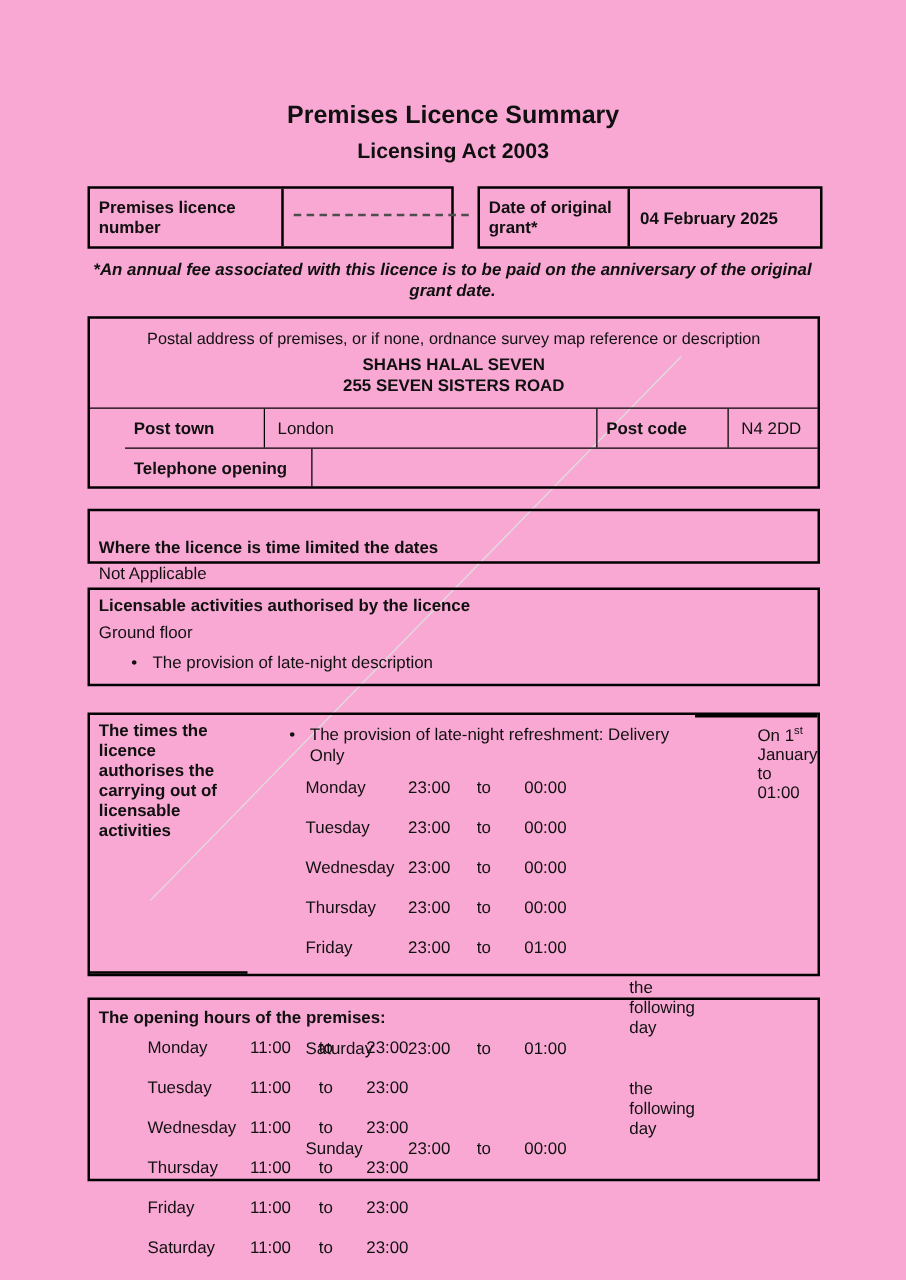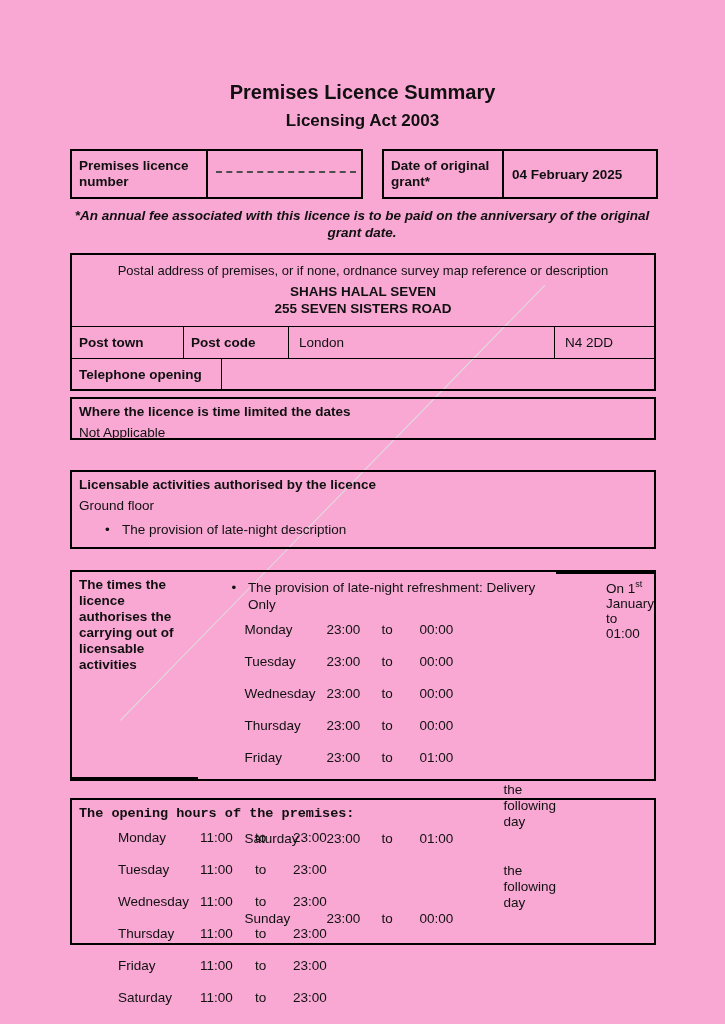--- a/index.html
+++ b/index.html
@@ -28,53 +28,53 @@
   .subtitle {
     position:absolute; top:111px; left:0; width:100%;
     text-align:center; font-size:17px; font-weight:bold;
   }
   .box { position:absolute; border:2px solid #000; background:transparent; }
 
   
   .lic-left  { left:70px;  top:149px; width:293px; height:50px; display:flex; }
   .lic-right { left:382px; top:149px; width:276px; height:50px; display:flex; }
   .lic-label { border-right:2px solid #000; padding:7px 4px 0 7px; font-weight:bold; line-height:16px; }
-  .lic-left  .lic-label { width:136px; }
+  .lic-left  .lic-label { width:155px; }
   .lic-right .lic-label { width:120px; }
   .lic-value { flex:1; position:relative; display:flex; align-items:center; padding-left:8px; }
   .lic-value.bold { font-weight:bold; }
   .redact {
     position:absolute; left:8px; top:20px; width:140px; height:0;
     border-top:2px dashed #4d4d4d;
   }
   .fee-note {
     position:absolute; top:208px; left:62px; width:600px;
     text-align:center; font-weight:bold; font-style:italic;
     font-size:13.5px; line-height:16.5px;
   }
 
   
   .address { left:70px; top:253px; width:586px; height:138px; display:flex; flex-direction:column; }
   .addr-top { height:72px; border-bottom:1px solid #000; text-align:center; padding-top:8px; }
   .addr-heading { font-size:13px; margin-bottom:6px; }
   .addr-line { font-weight:bold; line-height:16.5px; }
-  .addr-row { height:32px; border-bottom:1px solid #000; display:flex; }
+  .addr-row { height:32px; border-bottom:1px solid #000; display:flex;margin-left:28px; }
   .addr-row.last { border-bottom:none; flex:1; }
   .cell { display:flex; align-items:center; height:100%; }
   .cell.lbl { font-weight:bold; padding-left:7px; }
   .cell.val { padding-left:10px; }
   .b-r { border-right:1px solid #000; }
   .w-posttown { width:112px; }
   .w-london   { width:266px; }
   .w-postcode { width:105px; }
   .w-tel      { width:150px; }
   .grow { flex:1; }
 
   
-  .tl  { left:70px; top:397px; width:586px; height:43px; padding:4px 7px; }
+  .tl  { left:70px; top:407px; width:586px; height:43px; padding:20px 7px; }
   .act { left:70px; top:470px; width:586px; height:79px; padding:4px 7px; }
   .sec-head { font-weight:bold; line-height:17px; }
   .sec-text { line-height:17px; margin-top:4px; }
   .bullet-line { display:flex; margin-top:7px; padding-left:26px; line-height:17px; }
   .bullet { width:17px; }
 
   
   .times { left:70px; top:570px; width:586px; height:211px; display:flex; }
   .times-head { padding:5px 7px 5px 7px; font-weight:bold; border-bottom:2px solid #000; line-height:16px; }
   .times-body { flex:1; padding-top:7px; }
@@ -84,21 +84,21 @@
   .c-day   { margin-left:46px; width:82px; }
   .c-from  { width:55px; }
   .c-to    { width:38px; }
   .c-until { width:84px; }
   .c-note  { flex:1;margin-top:32px; }
   .times-exc { border-top:2px solid #000; height:33px; padding:5px 0 0 50px; }
   .times-exc sup { font-size:9px; }
 
   
   .opening { left:70px; top:798px; width:586px; height:147px; padding-top:5px; }
-  .opening .sec-head { padding-left:7px;font-family:Liberation Mono, monospace; }
+  .opening .sec-head { padding-left:7px; }
   .opening .sched { margin-top:8px; }
 </style>
 </head>
 <body>
 
 <div class="page">
 
   <div class="wm"></div>
 
   <div class="title">Premises Licence Summary</div>
@@ -119,22 +119,22 @@
   <div class="fee-note">*An annual fee associated with this licence is to be paid on the anniversary of the original grant date.</div>
 
   <div class="box address">
     <div class="addr-top">
       <div class="addr-heading">Postal address of premises, or if none, ordnance survey map reference or description</div>
       <div class="addr-line">SHAHS HALAL SEVEN</div>
       <div class="addr-line">255 SEVEN SISTERS ROAD</div>
     </div>
     <div class="addr-row">
       <div class="cell lbl b-r w-posttown">Post town</div>
+      <div class="cell val b-r w-london">London</div>
       <div class="cell lbl b-r w-postcode">Post code</div>
-      <div class="cell val b-r w-london">London</div>
       <div class="cell val grow">N4 2DD</div>
     </div>
     <div class="addr-row last">
       <div class="cell lbl b-r w-tel">Telephone opening</div>
       <div class="cell val grow"></div>
     </div>
   </div>
 
   <div class="box tl">
     <div class="sec-head">Where the licence is time limited the dates</div>

